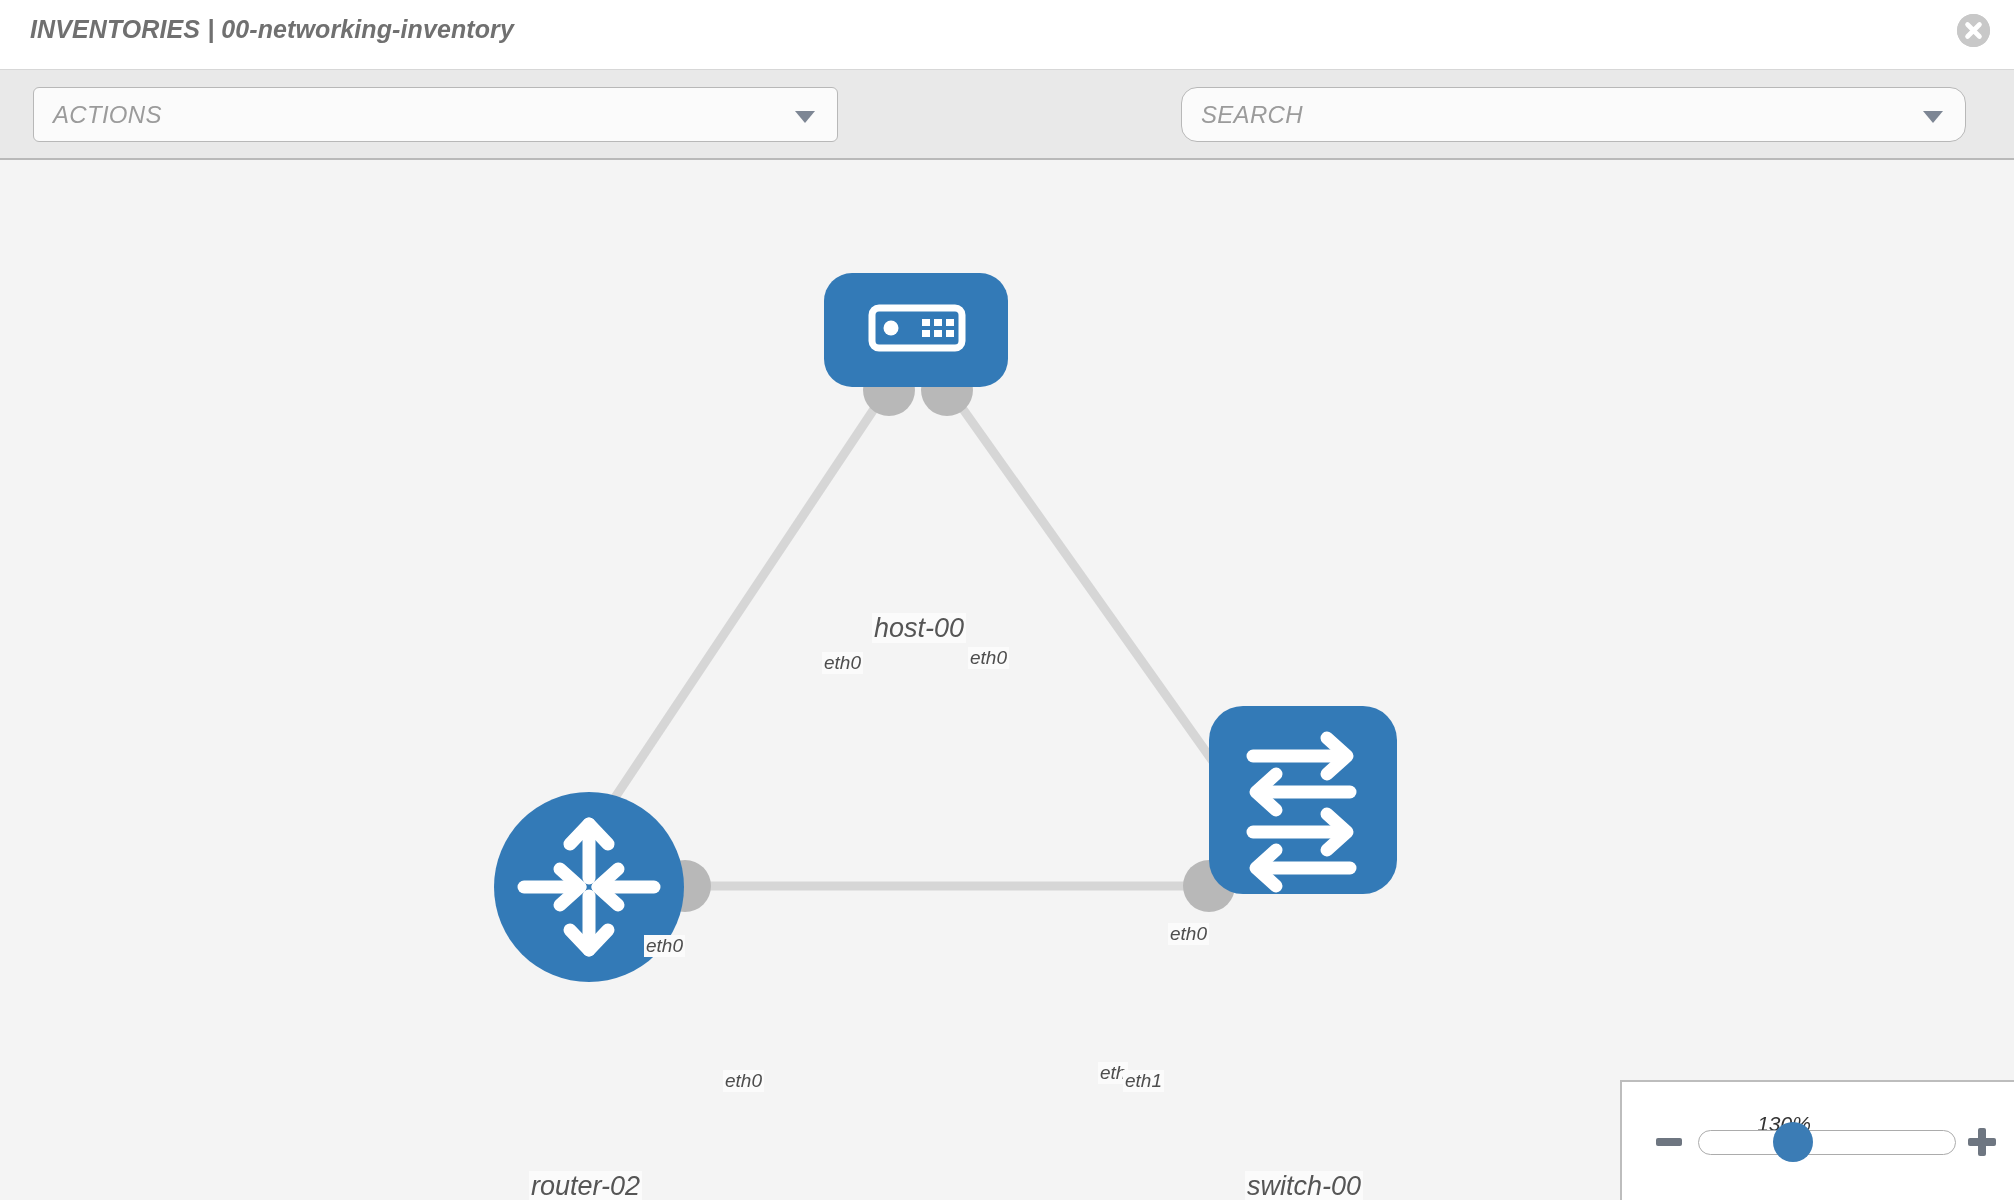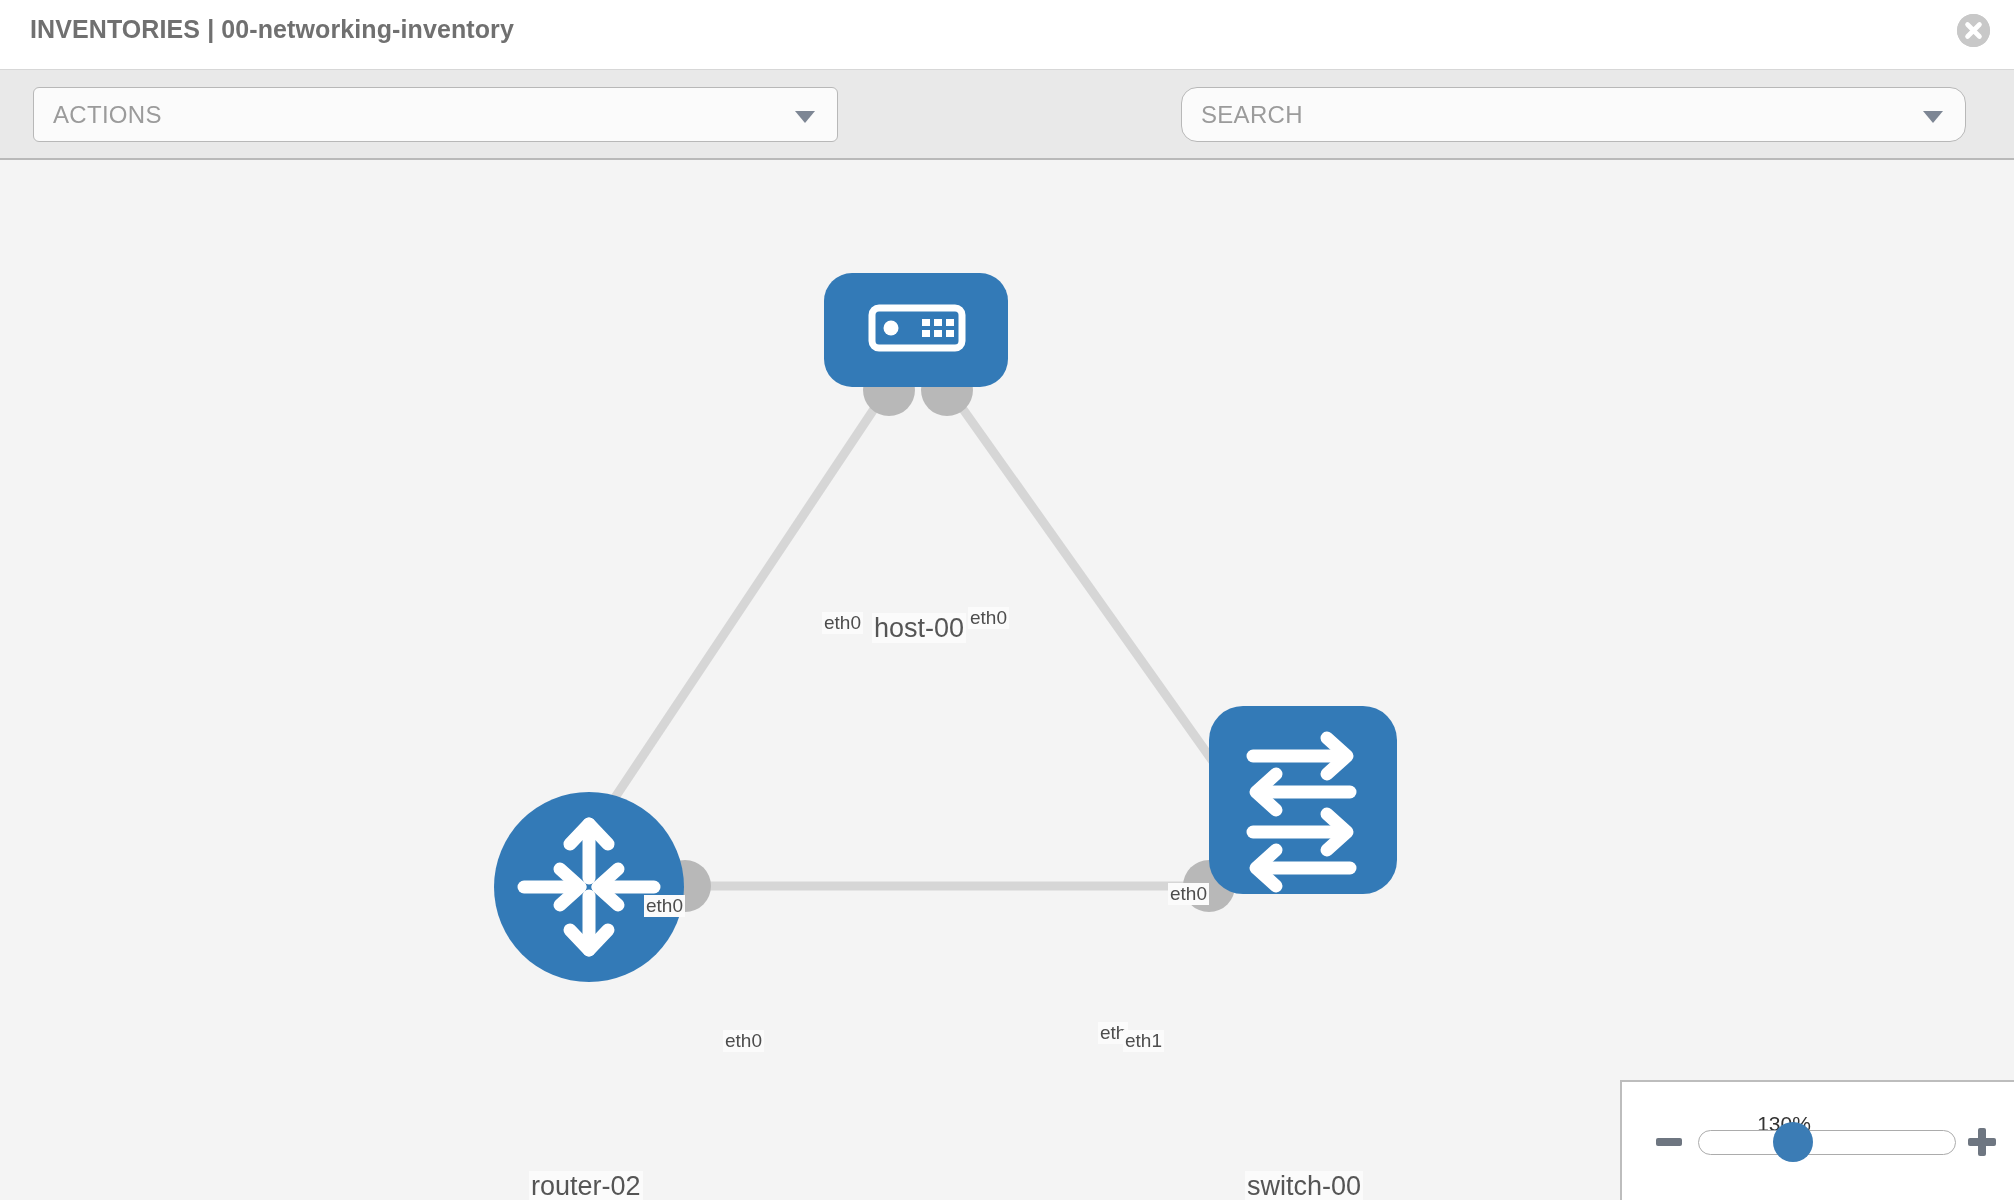--- a/index.html
+++ b/index.html
@@ -15,20 +15,21 @@
     font-family: "Liberation Sans", sans-serif;
     -webkit-font-smoothing: antialiased;
   }
 
   #app {
     position: relative;
     width: 2014px;
     height: 1200px;
     background: #1d4ed8;
     box-sizing: border-box;
+    font-style: italic;
   }
 
   
   .header {
     position: absolute;
     left: 0; top: 0;
     width: 2014px;
     height: 70px;
     background: #ffffff;
     border-bottom: 1px solid #d7d7d7;
@@ -157,20 +158,21 @@
     margin-top: 21px;
   }
   .edge-label {
     position: absolute;
     font-size: 19px;
     color: #4d4d4d;
     background: #fbfbfb;
     white-space: nowrap;
     line-height: 1.15;
     padding: 0 2px;
+    margin-top: 40px;
   }
 
   
   .zoom-panel {
     position: absolute;
     left: 1620px;
     top: 1080px;
     width: 394px;
     height: 120px;
     background: #ffffff;

